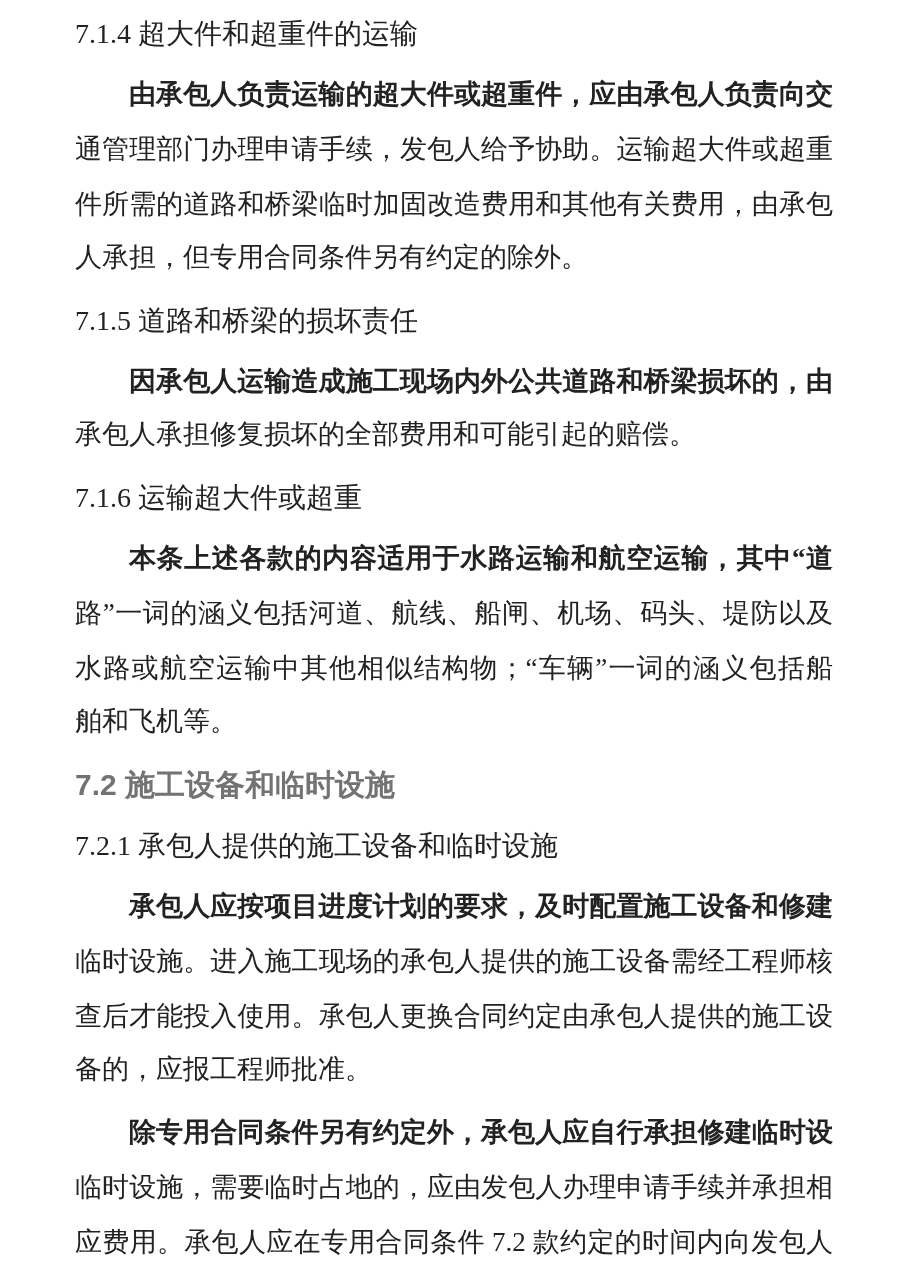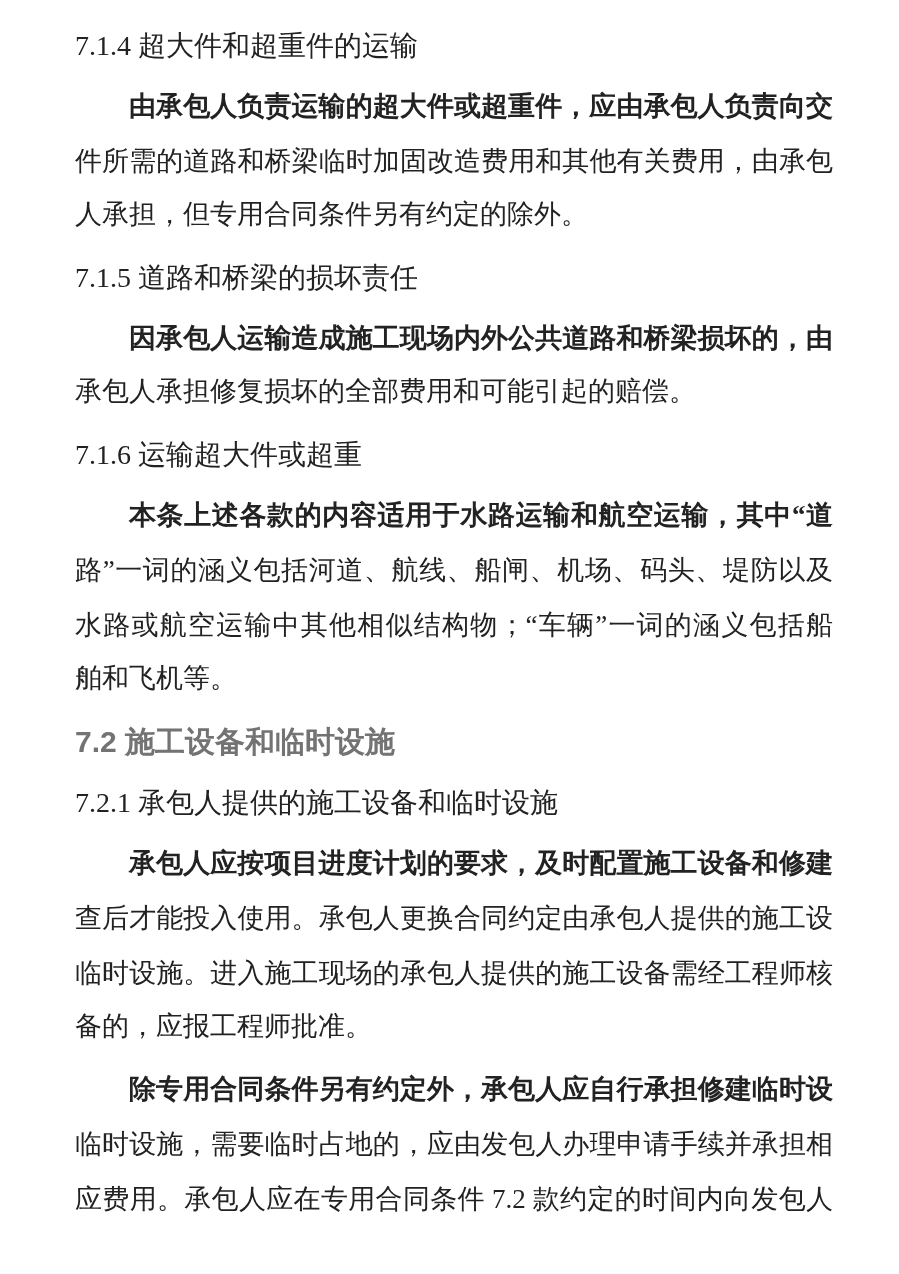--- a/index.html
+++ b/index.html
@@ -2,21 +2,21 @@
 <html lang="zh"><head>
 <meta charset="utf-8">
 <style>
   html, body { margin: 0; padding: 0; background: #f4f4f4; }
   .page {
     width: 899px;
     height: 1274px;
     margin: 0 auto;
     background: #ffffff;
     box-sizing: border-box;
-    padding: 12px 66px 0 75px;
+    padding: 0 66px 0 75px;
     overflow: hidden;
   }
   .block { margin-top: 6px; }
   .h-sub {
     font-family: "Liberation Serif", "DejaVu Serif", serif;
     font-size: 28px;
     line-height: 55px;
     color: #222222;
     text-align: left;
     white-space: nowrap;
@@ -42,41 +42,42 @@
   .p-line.indent { text-indent: 2em; font-weight: bold; }
 </style>
 </head>
 <body>
 
 <div class="page">
   <div id="doc">
       <div class="block h-sub">7.1.4 超大件和超重件的运输</div>
       <div class="block">
         <div class="p-line indent">由承包人负责运输的超大件或超重件，应由承包人负责向交</div>
+        <div class="p-line">通管理部门办理申请手续，发包人给予协助。运输超大件或超重</div>
         <div class="p-line">件所需的道路和桥梁临时加固改造费用和其他有关费用，由承包</div>
         <div class="p-line left-last">人承担，但专用合同条件另有约定的除外。</div>
       </div>
       <div class="block h-sub">7.1.5 道路和桥梁的损坏责任</div>
       <div class="block">
         <div class="p-line indent">因承包人运输造成施工现场内外公共道路和桥梁损坏的，由</div>
         <div class="p-line left-last">承包人承担修复损坏的全部费用和可能引起的赔偿。</div>
       </div>
       <div class="block h-sub">7.1.6 运输超大件或超重</div>
       <div class="block">
         <div class="p-line indent">本条上述各款的内容适用于水路运输和航空运输，其中“道</div>
         <div class="p-line">路”一词的涵义包括河道、航线、船闸、机场、码头、堤防以及</div>
         <div class="p-line">水路或航空运输中其他相似结构物；“车辆”一词的涵义包括船</div>
         <div class="p-line left-last">舶和飞机等。</div>
       </div>
       <div class="block h-main">7.2 施工设备和临时设施</div>
       <div class="block h-sub">7.2.1 承包人提供的施工设备和临时设施</div>
       <div class="block">
         <div class="p-line indent">承包人应按项目进度计划的要求，及时配置施工设备和修建</div>
+        <div class="p-line">临时设施。进入施工现场的承包人提供的施工设备需经工程师核</div>
         <div class="p-line">查后才能投入使用。承包人更换合同约定由承包人提供的施工设</div>
-        <div class="p-line">临时设施。进入施工现场的承包人提供的施工设备需经工程师核</div>
         <div class="p-line left-last">备的，应报工程师批准。</div>
       </div>
       <div class="block">
         <div class="p-line indent">除专用合同条件另有约定外，承包人应自行承担修建临时设</div>
         <div class="p-line">临时设施，需要临时占地的，应由发包人办理申请手续并承担相</div>
         <div class="p-line">应费用。承包人应在专用合同条件 7.2 款约定的时间内向发包人</div>
       </div>
     </div>
 </div>
 

